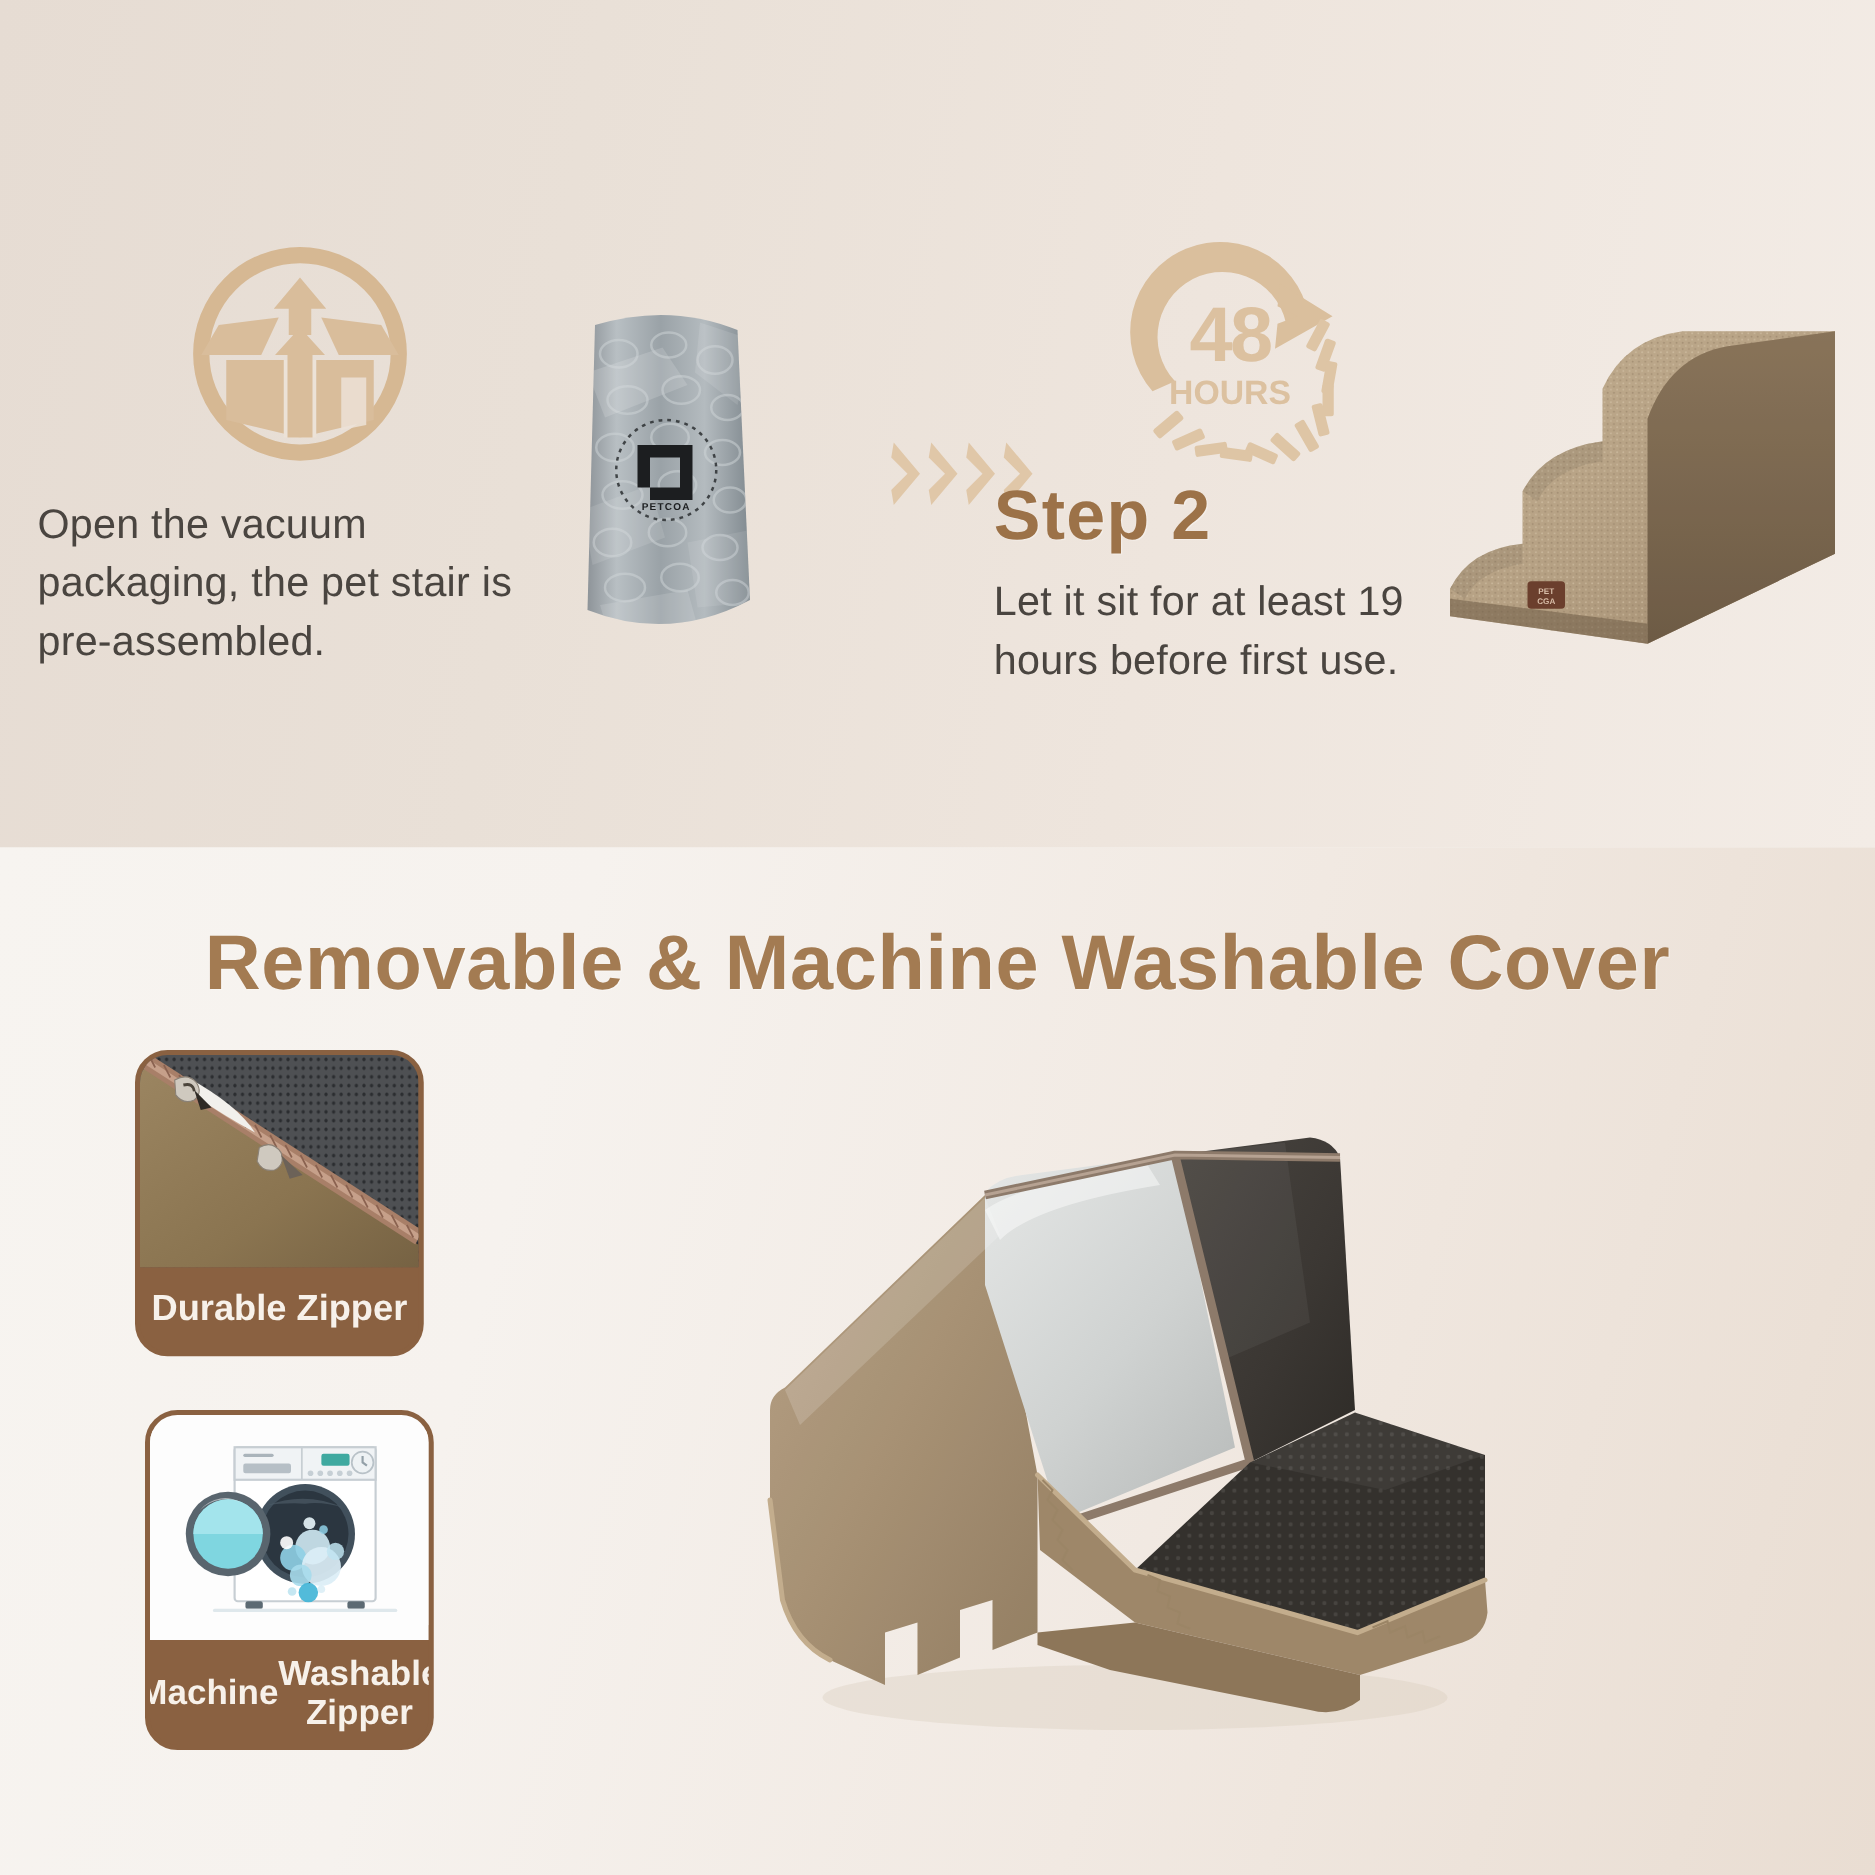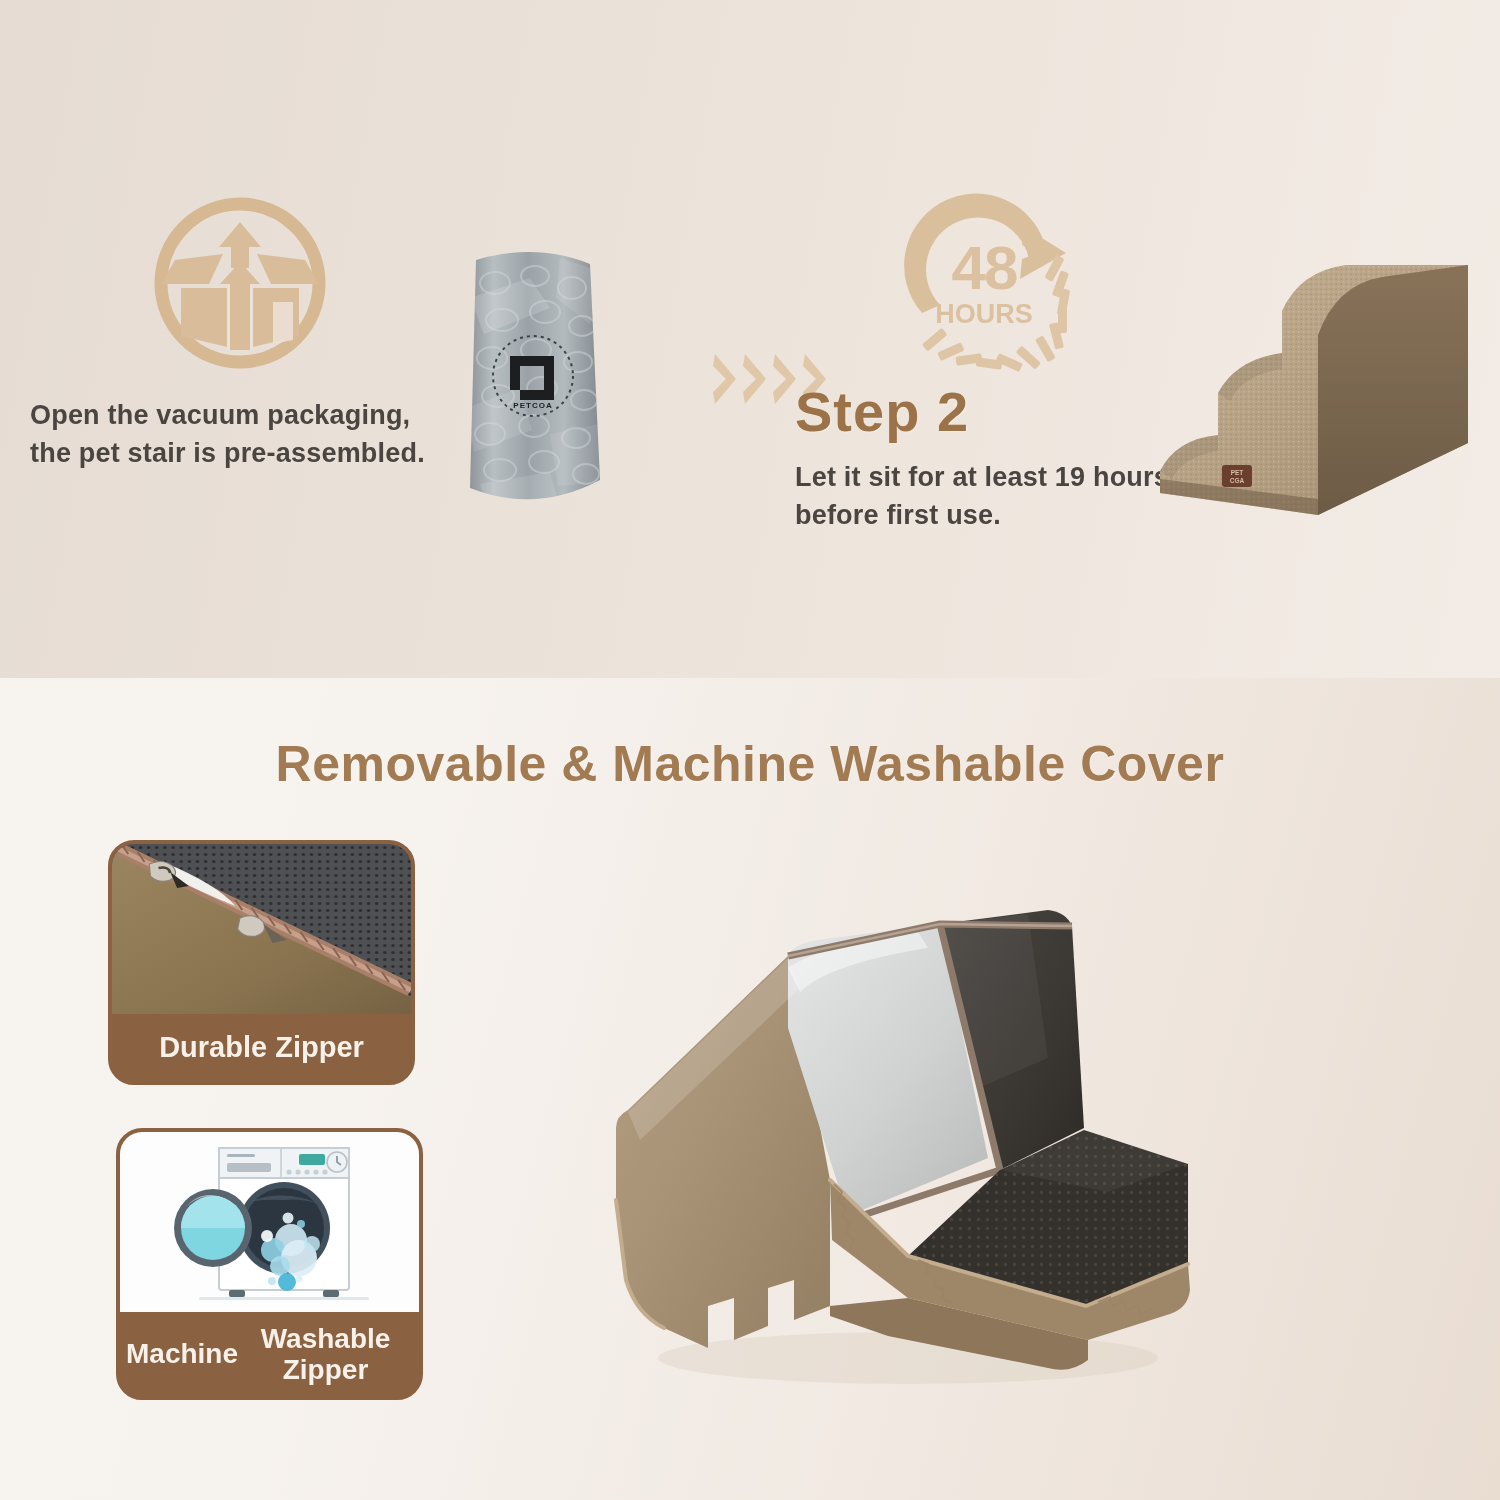--- a/index.html
+++ b/index.html
@@ -24,22 +24,22 @@
   #step2-block{ left:795px; top:188px; width:400px; }
 
   .step-icon-wrap{ height:190px; display:flex; align-items:center; justify-content:center; }
 
   .step-title{
     font-size:56px; font-weight:bold; color:#9c7248;
     letter-spacing:1px; line-height:1; margin-top:6px;
     text-shadow:1px 1px 0 rgba(255,255,255,.35);
   }
   .step-desc{
-    font-size:27px; color:#4a4540; line-height:1.42;
-    margin-top:18px; font-weight:700; letter-spacing:.2px;
+    font-size:33px; color:#4a4540; line-height:1.42;
+    margin-top:18px; font-weight:400; letter-spacing:.2px;
   }
 
   
   #chevrons{
     position:absolute; left:712px; top:352px;
     display:flex; gap:4px; align-items:center;
   }
   .chev{ width:26px; height:54px; }
 
   
@@ -52,28 +52,28 @@
 
   
   #bottom-panel{
     position:absolute; left:0; top:678px; width:1500px; height:822px;
     background:linear-gradient(105deg,#f7f4f0 0%,#f6f2ee 28%,#f1e9e2 62%,#e9ddd2 100%);
     overflow:hidden;
   }
 
   #section-title{
     position:absolute; left:0; top:57px; width:1500px; text-align:center;
-    font-size:50px; font-weight:bold; color:#a37b52;
+    font-size:62px; font-weight:bold; color:#a37b52;
     letter-spacing:0.5px; white-space:nowrap;
     text-shadow:1px 1px 0 rgba(255,255,255,.4);
   }
 
   
   .badge-card{
-    position:absolute; width:307px;
+    position:absolute; width:231px;
     border:4px solid #8a6141; border-radius:26px;
     background:#8a6141; overflow:hidden;
   }
   #zipper-card{ left:108px; top:162px; height:245px; }
   #washer-card{ left:116px; top:450px; height:272px; }
 
   .badge-photo{ width:100%; position:relative; overflow:hidden; }
   #zipper-card .badge-photo{ height:170px; }
   #washer-card .badge-photo{ height:180px; background:#fdfdfd; }
 

